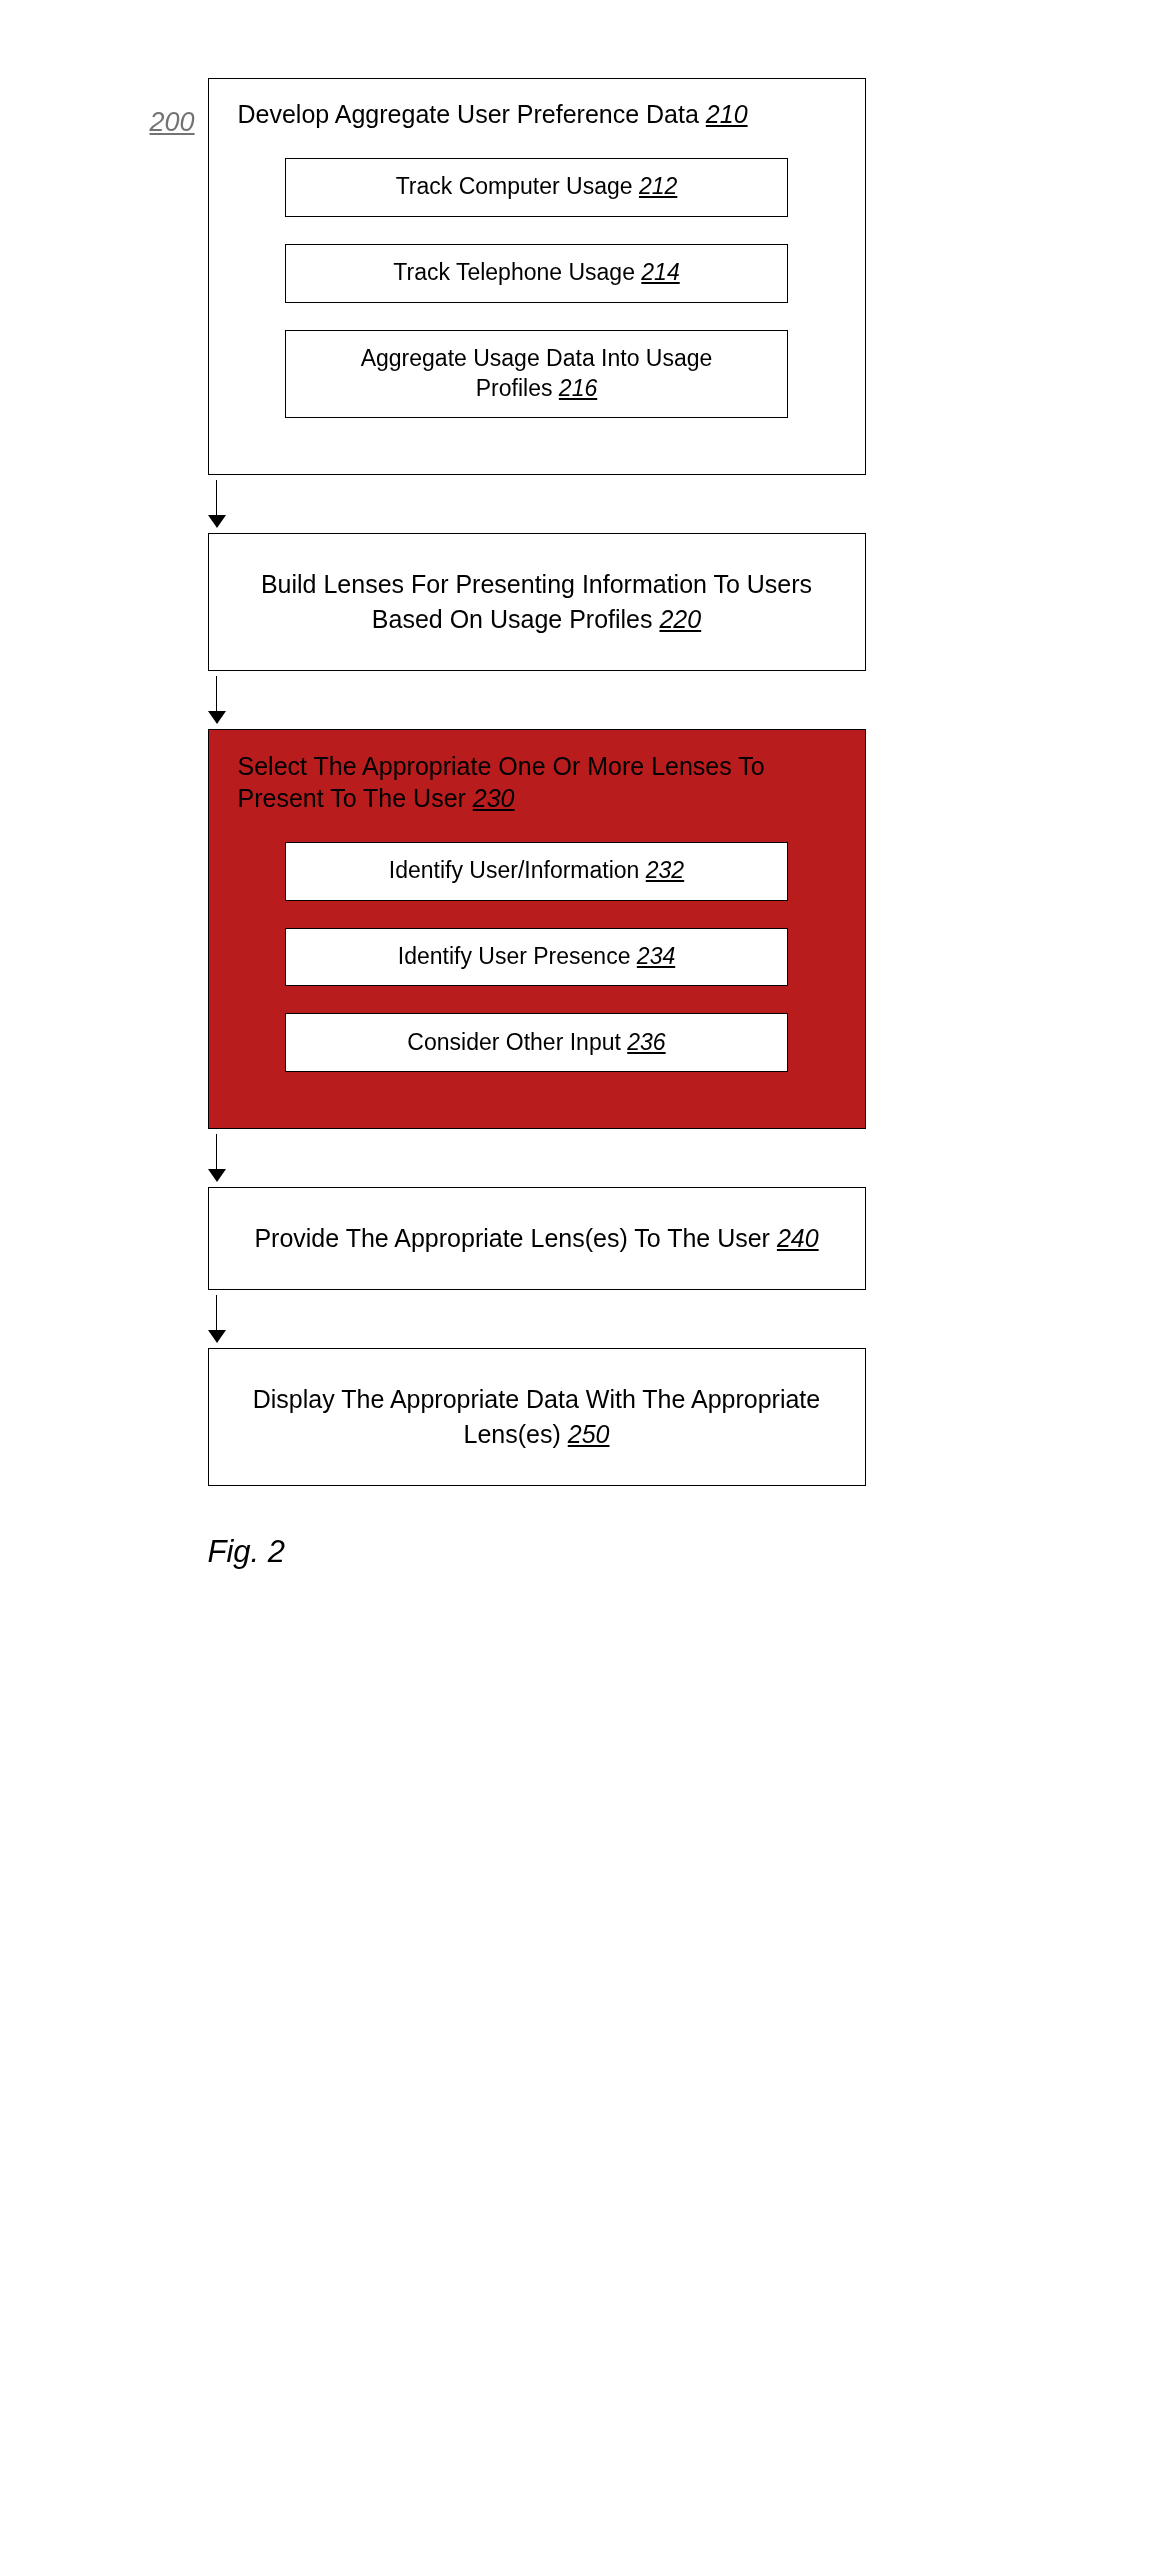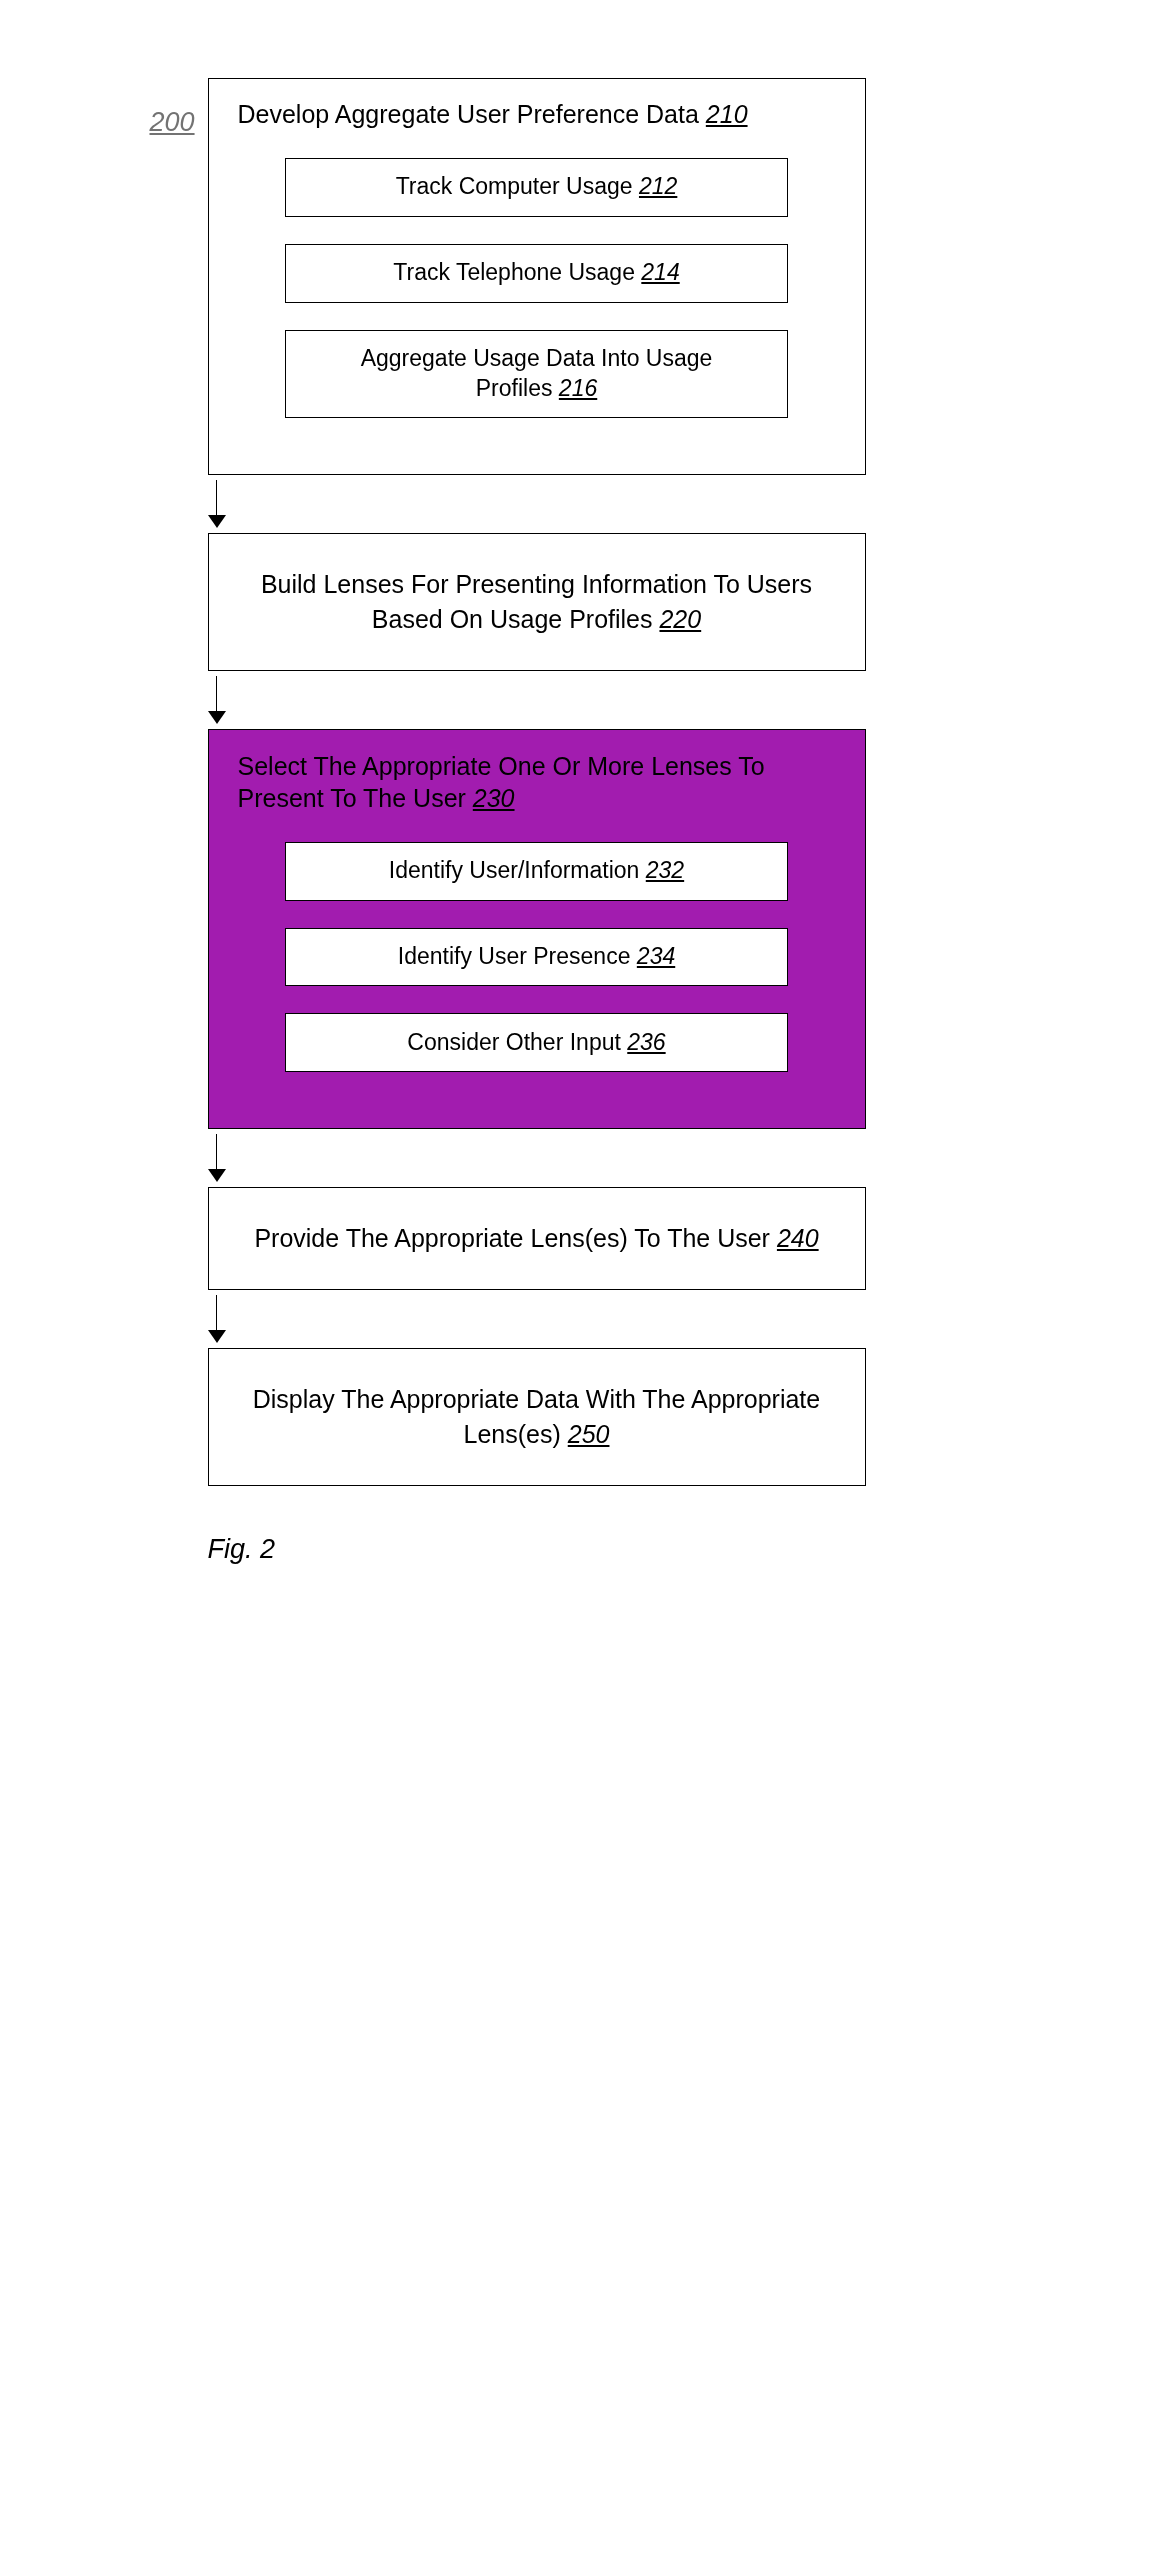--- a/index.html
+++ b/index.html
@@ -97,21 +97,21 @@
       text-align: center;
       font-size: 25px;
       line-height: 1.4;
     }
 
     
     .box-230 {
       width: 658px;
       padding: 19.3px 29px 29px 29px;
       border: 1.9px solid #000;
-      background: #a21caf;
+      background: #b91c1c;
     }
 
     .box-230-title {
       font-size: 25px;
       margin-bottom: 15.5px;
       line-height: 1.3;
     }
 
     
     .arrow-container {
@@ -139,21 +139,21 @@
       height: 0;
       border-left: 9.7px solid transparent;
       border-right: 9.7px solid transparent;
       border-top: 13.5px solid #000;
     }
 
     
     .fig-caption {
       text-align: center;
       margin-top: 48px;
-      font-size: 27px;
+      font-size: 31px;
       font-style: italic;
       color: #000;
     }
   </style>
 </head>
 <body>
 
 <div class="page-container">
   <div class="diagram-wrapper">
 

